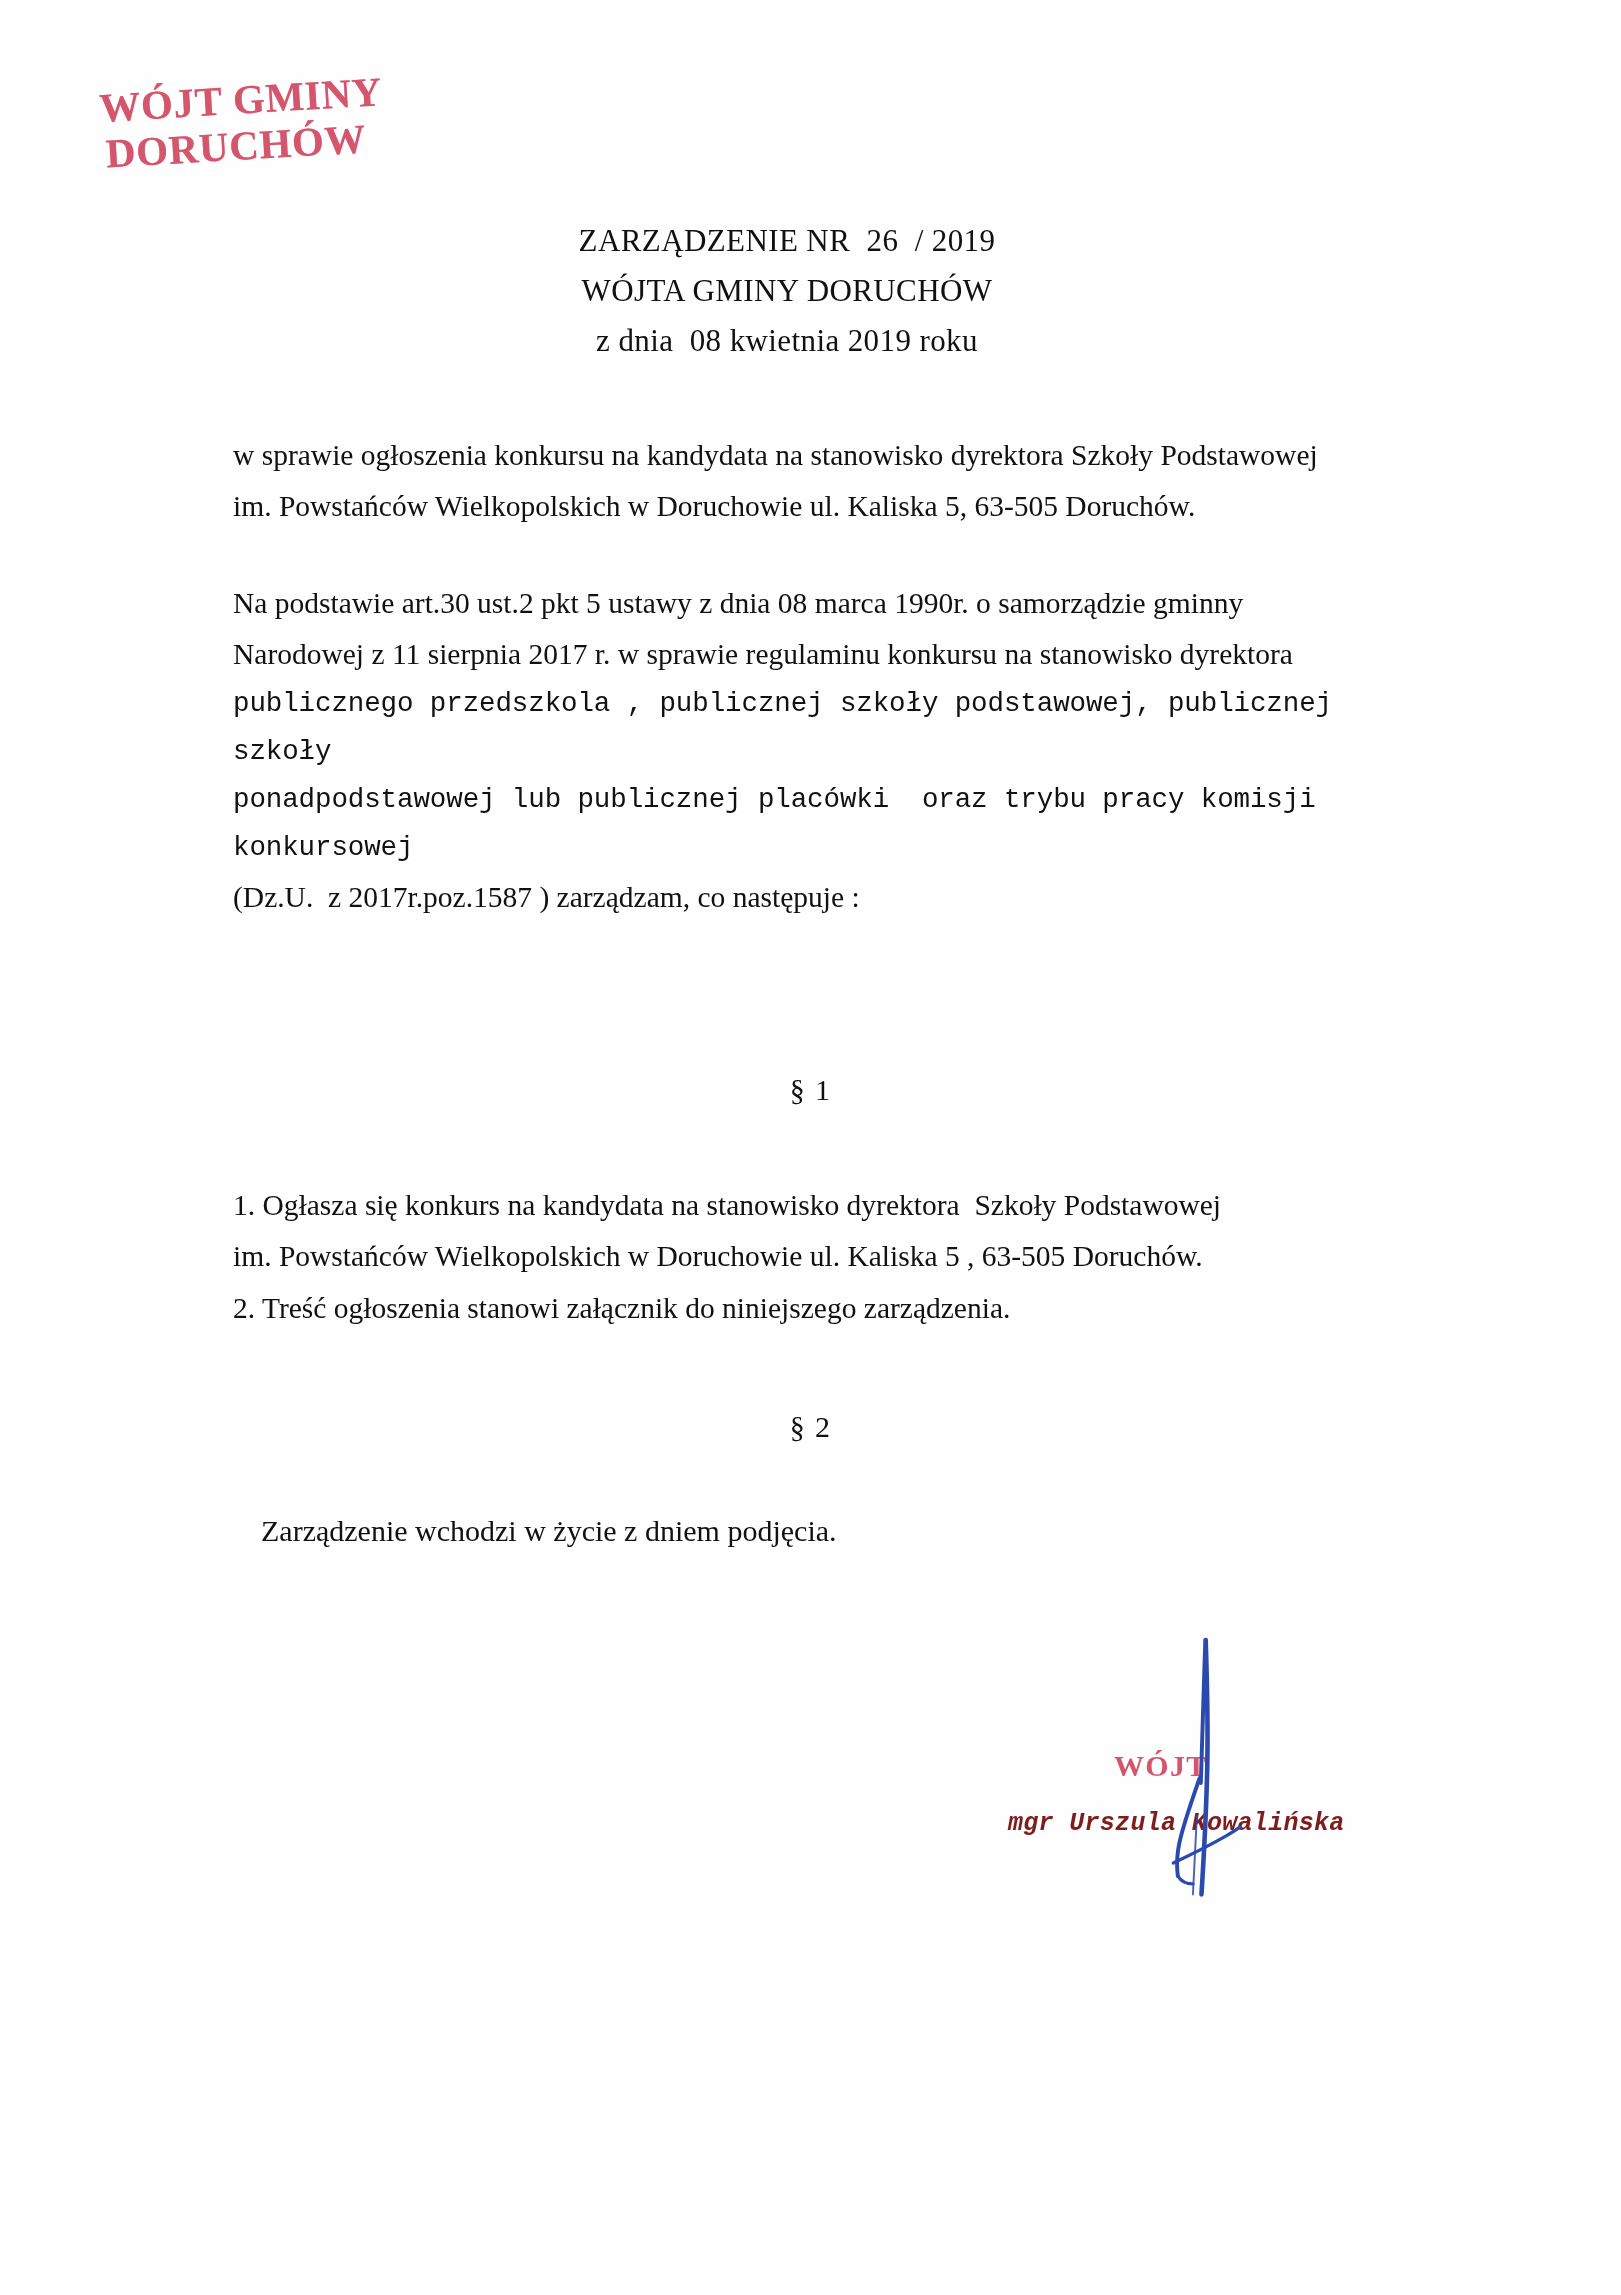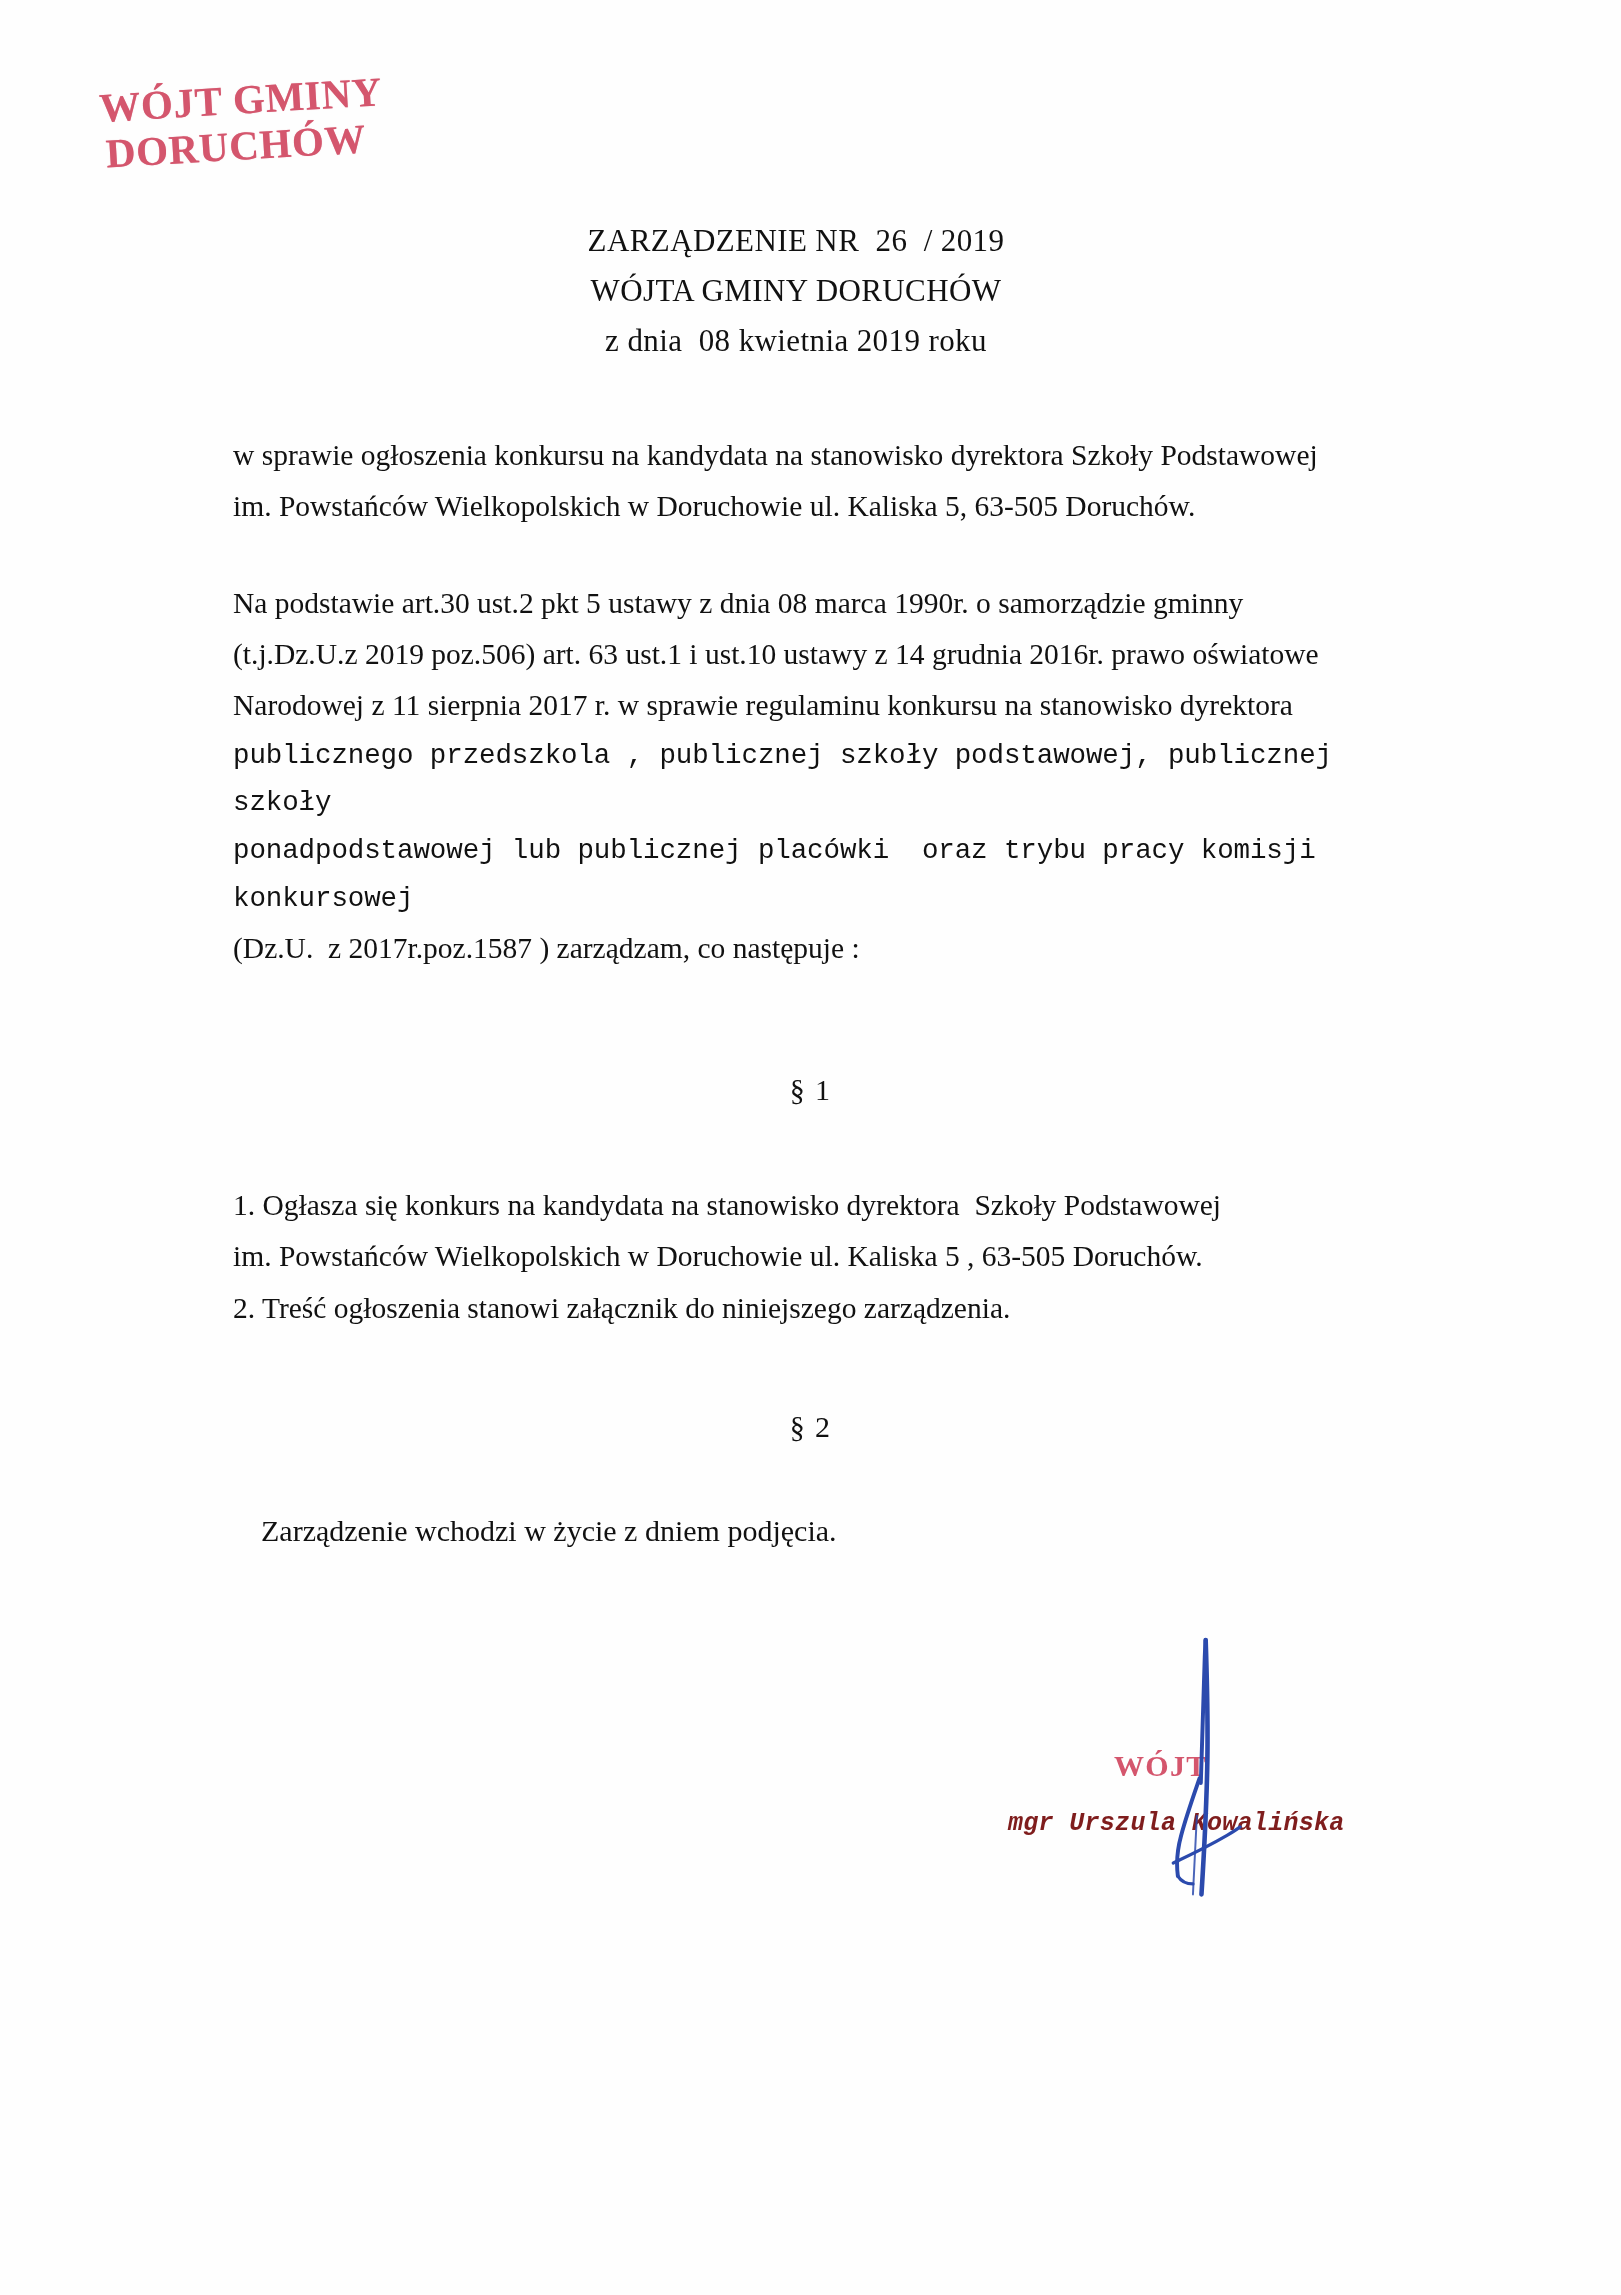--- a/index.html
+++ b/index.html
@@ -37,21 +37,21 @@
     text-shadow: 0 0 0.7px rgba(212, 86, 109, 0.55);
   }
   .office-stamp .line2 {
     display: block;
     margin-left: 3.9px;
   }
 
   
   .title-block {
     position: absolute;
-    left: 12px;
+    left: 3px;
     top: 216px;
     width: 1568px;
     text-align: center;
   }
   .title-line {
     font-size: 31px;
     line-height: 1.62;
     letter-spacing: 0.4px;
     white-space: pre;
   }
@@ -181,21 +181,20 @@
 
   <div class="body-block">
 
     <p class="para subject">
       <span class="tline">w sprawie ogłoszenia konkursu na kandydata na stanowisko dyrektora Szkoły Podstawowej</span>
       <span class="tline">im. Powstańców Wielkopolskich w Doruchowie ul. Kaliska 5, 63-505 Doruchów.</span>
     </p>
 
     <p class="para basis">
       <span class="tline">Na podstawie art.30 ust.2 pkt 5 ustawy z dnia 08 marca 1990r. o samorządzie gminny</span>
-      <span class="tline">(t.j.Dz.U.z 2019 poz.506) art. 63 ust.1 i ust.10 ustawy z 14 grudnia 2016r. prawo oświatowe</span>
       <span class="tline">Narodowej z 11 sierpnia 2017 r. w sprawie regulaminu konkursu na stanowisko dyrektora</span>
       <span class="tline alt">publicznego przedszkola , publicznej szkoły podstawowej, publicznej szkoły</span>
       <span class="tline alt">ponadpodstawowej lub publicznej placówki  oraz trybu pracy komisji konkursowej</span>
       <span class="tline">(Dz.U.  z 2017r.poz.1587 ) zarządzam, co następuje :</span>
     </p>
   </div>
 
   <div class="section-mark s1">§ 1</div>
 
   <div class="items-block">

